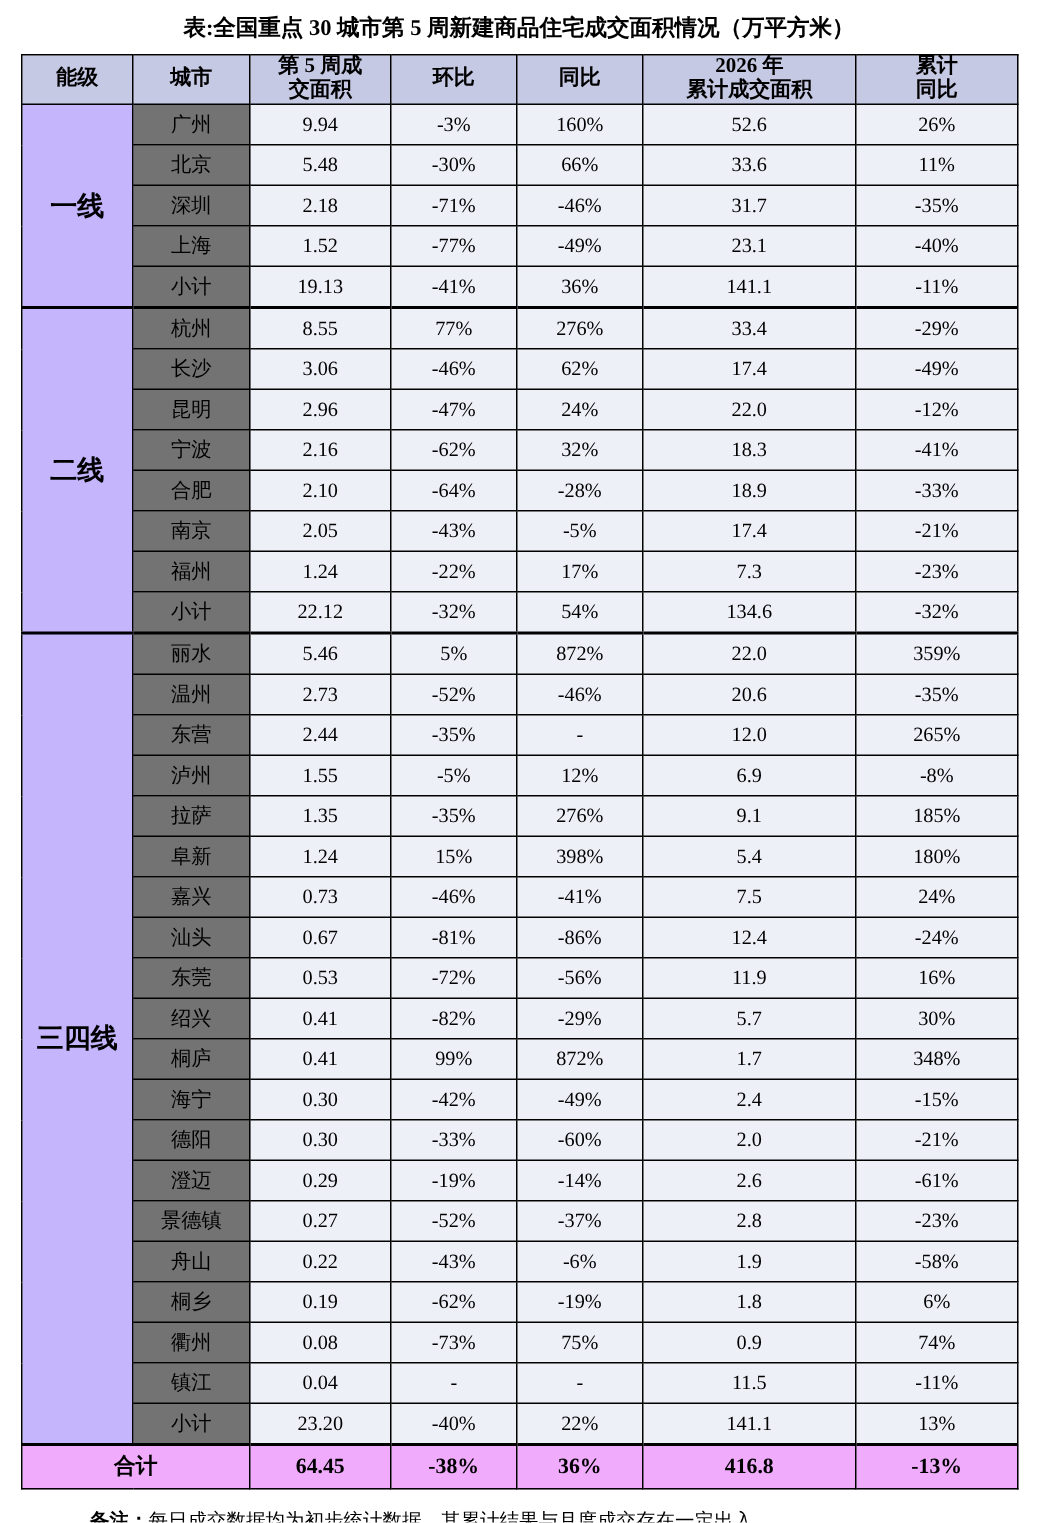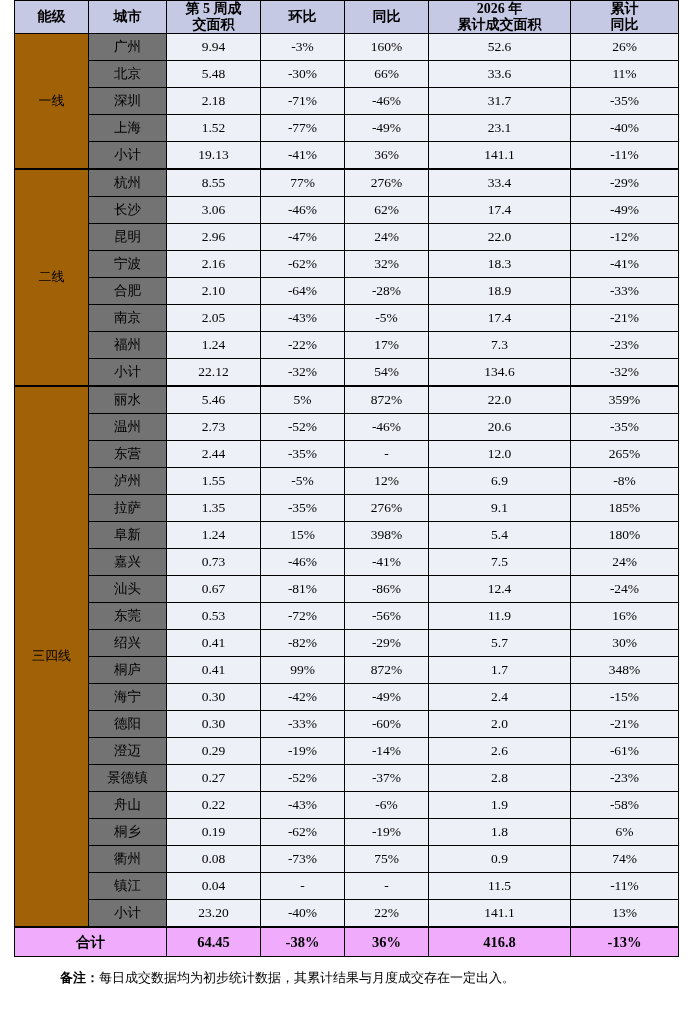--- a/index.html
+++ b/index.html
@@ -54,23 +54,23 @@
     background: #c6c9e4;
     font-weight: bold;
     font-size: 14px;
     height: 46px;
     padding: 2px 3px;
   }
   th.hdr-week, th.hdr-cum {
     line-height: 1.25;
   }
   td.tier {
-    font-weight: normal;
-    font-size: 13px;
-    background: #a16207;
+    font-weight: bold;
+    font-size: 18px;
+    background: #c4b5fd;
   }
   td.cell { background: #eef0f8; }
   td.city { background: #737373; }
   tr.total td {
     font-weight: bold;
     font-size: 14.5px;
     background: #f0abfc;
     height: 28px;
   }
   .thick-top { border-top: 2px solid #000 !important; margin-left: 42px; }
@@ -79,20 +79,21 @@
     padding: 12px 0 0 46px;
     letter-spacing: 0px;
   }
   .note b { font-weight: bold; }
 </style>
 </head>
 <body>
 
 <div class="page">
 
+  <div class="title">表:全国重点 30 城市第 5 周新建商品住宅成交面积情况（万平方米）</div>
 
   <table class="main">
     <colgroup>
       <col class="c-tier">
         <col class="c-city">
         <col class="c-week">
         <col class="c-hb">
         <col class="c-tb">
         <col class="c-cum">
         <col class="c-cumtb">

